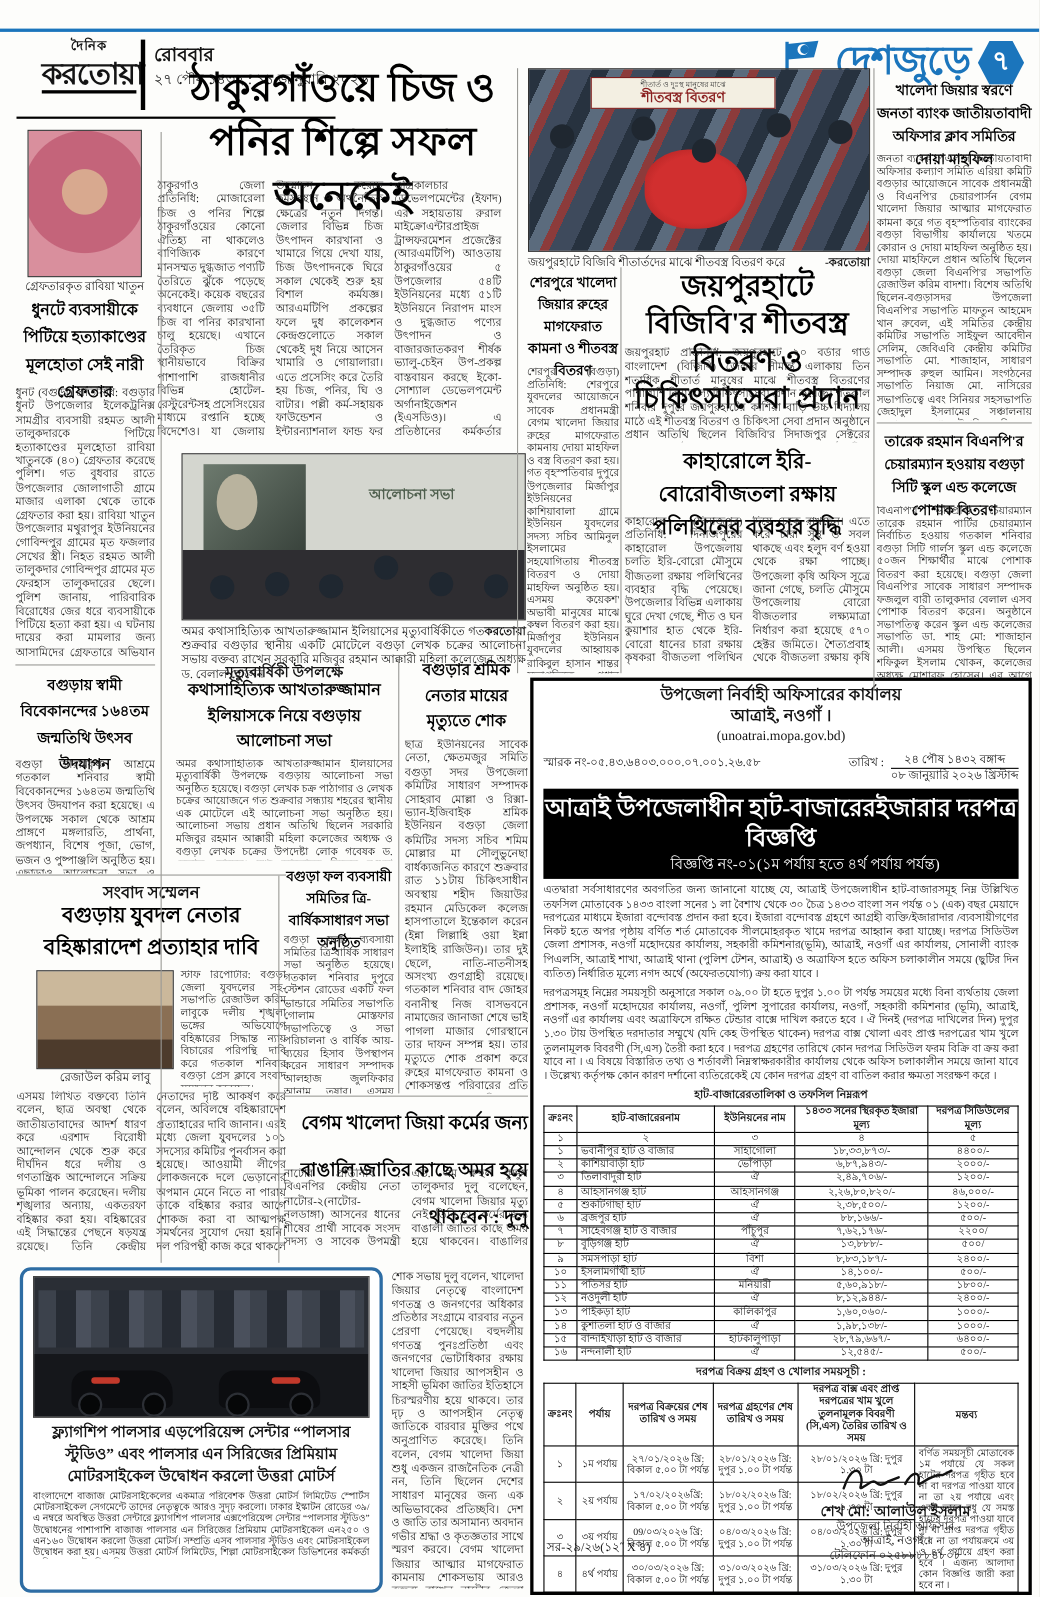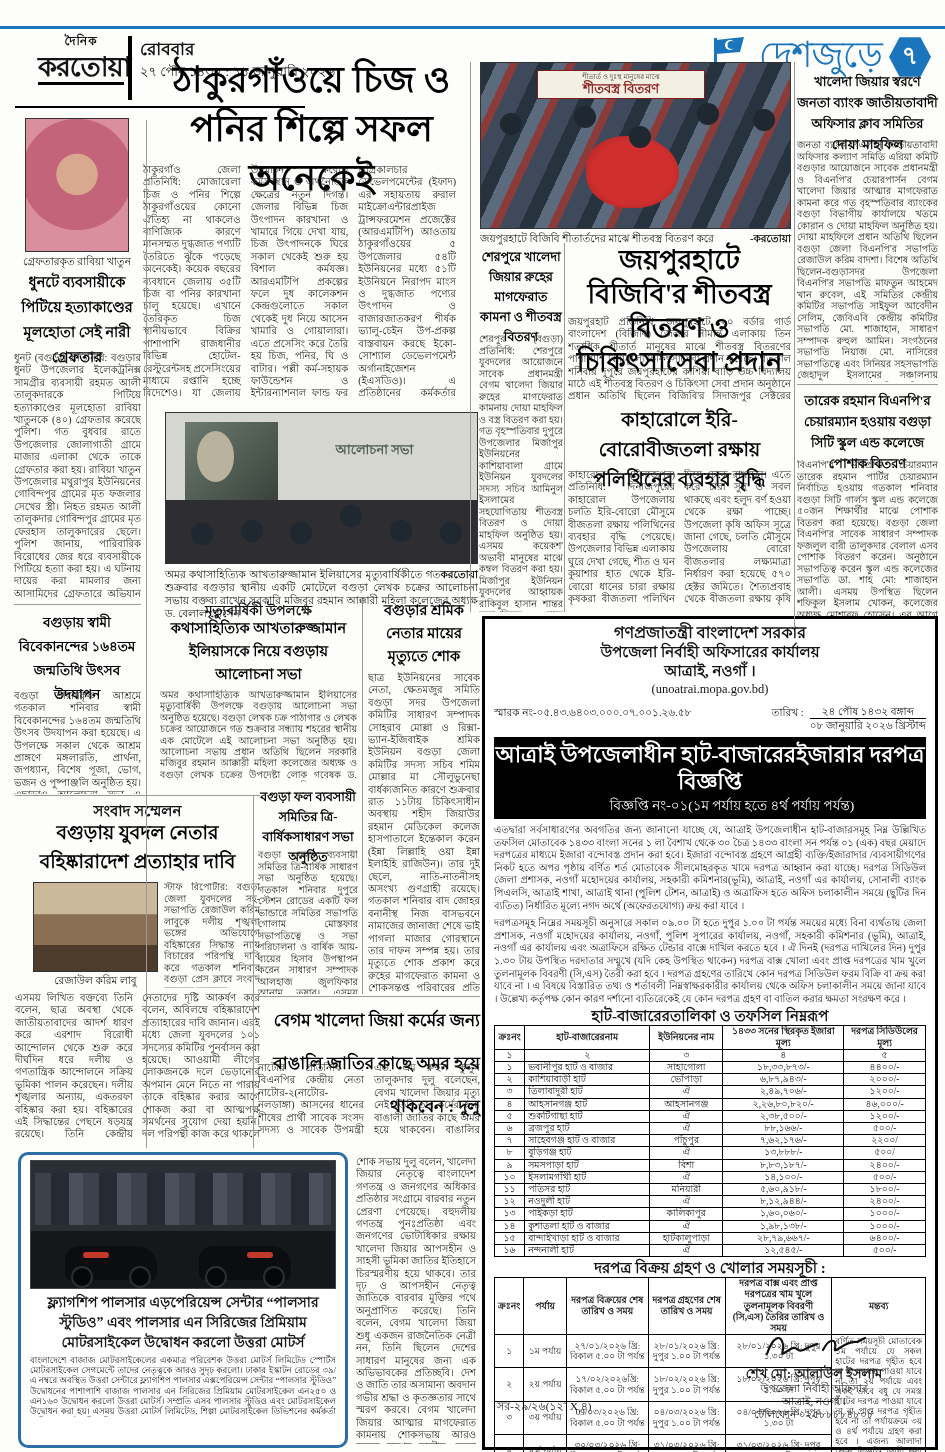--- a/index.html
+++ b/index.html
@@ -14,21 +14,21 @@
   
   .top-blue{left:0;top:26px;width:945px;height:3px;background:#1b75bc;}
   .masthead{left:38px;top:32px;width:86px;text-align:center;}
   .mast-top{font-size:12px;font-weight:bold;letter-spacing:1px;}
   .mast-name{font-size:27px;font-weight:bold;letter-spacing:-1px;line-height:30px;border-bottom:3px solid #000;}
   .head-div{left:128px;top:36px;width:4px;height:64px;background:#000;}
   .day{left:140px;top:36px;font-size:17px;font-weight:bold;}
   .dateline{left:140px;top:62px;font-size:13px;}
   .mast-rule{left:15px;top:106px;width:290px;height:2px;background:#000;}
   .section-logo{right:14px;top:27px;display:flex;align-items:center;gap:7px;}
-  .section-name{font-size:36px;font-weight:normal;color:#1b75bc;letter-spacing:-1px;}
+  .section-name{font-size:36px;font-weight:bold;color:#1b75bc;letter-spacing:-1px;}
   .page-badge{width:42px;height:42px;background:#1b75bc;color:#fff;display:flex;align-items:center;justify-content:center;
       font-size:25px;font-weight:bold;clip-path:polygon(25% 3%,75% 3%,100% 50%,75% 97%,25% 97%,0 50%);}
   
   .photo{border:1px solid #333;box-sizing:border-box;}
   .woman-photo{left:25px;top:118px;width:104px;height:134px;
       background:radial-gradient(circle at 50% 42%,#d8a98f 0 22%,#c4647a 23% 60%,#d98f9d 61% 100%);}
   .man-photo{left:33px;top:882px;width:125px;height:90px;
       background:linear-gradient(180deg,#cbb89b 0 35%,#8a6f54 36% 70%,#4d3b2c 71% 100%);}
   .bgb-photo{left:480px;top:62px;width:311px;height:167px;
       background:repeating-linear-gradient(115deg,#27323f 0 14px,#5b6b7d 14px 26px,#8c3b3b 26px 34px,#3e4a5c 34px 52px);}
@@ -106,21 +106,21 @@
   .t-org2{text-align:center;font-weight:bold;font-size:15px;line-height:19px;}
   .t-web{text-align:center;font-size:12.5px;line-height:16px;font-family:"Liberation Serif",serif;}
   .t-memo-row{display:flex;justify-content:space-between;align-items:flex-start;font-size:10.5px;margin-top:8px;}
   .t-date-wrap{display:flex;gap:6px;}
   .t-date-col{text-align:center;font-size:10.5px;line-height:13px;}
   .t-date-top{border-bottom:1px solid #000;padding:0 4px;}
   .t-banner{background:#000;color:#fff;text-align:center;margin-top:5px;padding:4px 0 5px 0;}
   .t-banner-title{font-size:22px;font-weight:bold;line-height:27px;}
   .t-banner-sub{font-size:13.5px;line-height:17px;margin-top:2px;padding-left:44px;}
   .t-para{font-size:9.8px;line-height:12.6px;text-align:justify;margin-top:5px;}
-  .t-tbl-title{text-align:center;font-weight:bold;font-size:15px;margin-top:4px;line-height:14px;}
+  .t-tbl-title{text-align:center;font-weight:bold;font-size:10px;margin-top:4px;line-height:14px;}
   table.ttab{width:100%;border-collapse:collapse;margin-top:2px;}
   table.ttab th,table.ttab td{border:1px solid #000;font-size:9.3px;line-height:11.2px;padding:0 3px;
       text-align:center;vertical-align:middle;font-weight:normal;}
   table.ttab th{font-weight:bold;}
   table.t1 td.name-cell{text-align:left;}
   table.t2 td{font-size:9px;line-height:10.8px;padding:1px 2px;}
   table.t2 td.remark-cell{font-size:8.6px;line-height:10px;text-align:justify;padding:1px 3px;vertical-align:top;}
   .t-sign{position:absolute;right:26px;bottom:26px;width:190px;text-align:center;}
   .t-sign-name{font-size:13px;font-weight:bold;line-height:16px;}
   .t-sign-line{font-size:10.5px;line-height:13px;}
@@ -242,21 +242,20 @@
       <div class="bike" style="left:34px;"></div>
       <div class="bike" style="right:44px;"></div>
       <div class="bike-accent" style="left:52px;bottom:30px;"></div>
       <div class="bike-accent" style="right:62px;bottom:30px;"></div>
     </div>
     <div class="comm-headline">ফ্ল্যাগশিপ পালসার এড়পেরিয়েন্স সেন্টার “পালসার স্টুডিও” এবং পালসার এন সিরিজের প্রিমিয়াম মোটরসাইকেল উদ্বোধন করলো উত্তরা মোটর্স</div>
     <div class="comm-body">বাংলাদেশে বাজাজ মোটরসাইকেলের একমাত্র পরিবেশক উত্তরা মোটর্স লিমিটেড স্পোর্টস মোটরসাইকেল সেগমেন্টে তাদের নেতৃত্বকে আরও সুদৃঢ় করলো। ঢাকার ইস্কাটন রোডের ৩৯/এ নম্বরে অবস্থিত উত্তরা সেন্টারে ফ্ল্যাগশিপ পালসার এক্সপেরিয়েন্স সেন্টার “পালসার স্টুডিও” উদ্বোধনের পাশাপাশি বাজাজ পালসার এন সিরিজের প্রিমিয়াম মোটরসাইকেল এন২৫০ ও এন১৬০ উদ্বোধন করলো উত্তরা মোটর্স। সম্প্রতি এসব পালসার স্টুডিও এবং মোটরসাইকেল উদ্বোধন করা হয়। এসময় উত্তরা মোটর্স লিমিটেড, শিল্পা মোটরসাইকেল ডিভিশনের কর্মকর্তা ও ডিলারগণ উপস্থিত ছিলেন।</div>
   </div>
 
   <div class="abs tender-box">
-    <div class="t-org1">গণপ্রজাতন্ত্রী বাংলাদেশ সরকার</div>
     <div class="t-org2">উপজেলা নির্বাহী অফিসারের কার্যালয়</div>
     <div class="t-org2">আত্রাই, নওগাঁ ।</div>
     <div class="t-web">(unoatrai.mopa.gov.bd)</div>
     <div class="t-memo-row">
       <span>স্মারক নং-০৫.৪৩.৬৪০৩.০০০.০৭.০০১.২৬.৫৮</span>
       <span class="t-date-wrap">
         <span>তারিখ :</span>
         <span class="t-date-col">
           <span class="t-date-top" style="display:block;">২৪ পৌষ ১৪৩২ বঙ্গাব্দ</span>
           <span style="display:block;">০৮ জানুয়ারি ২০২৬ খ্রিস্টাব্দ</span>

